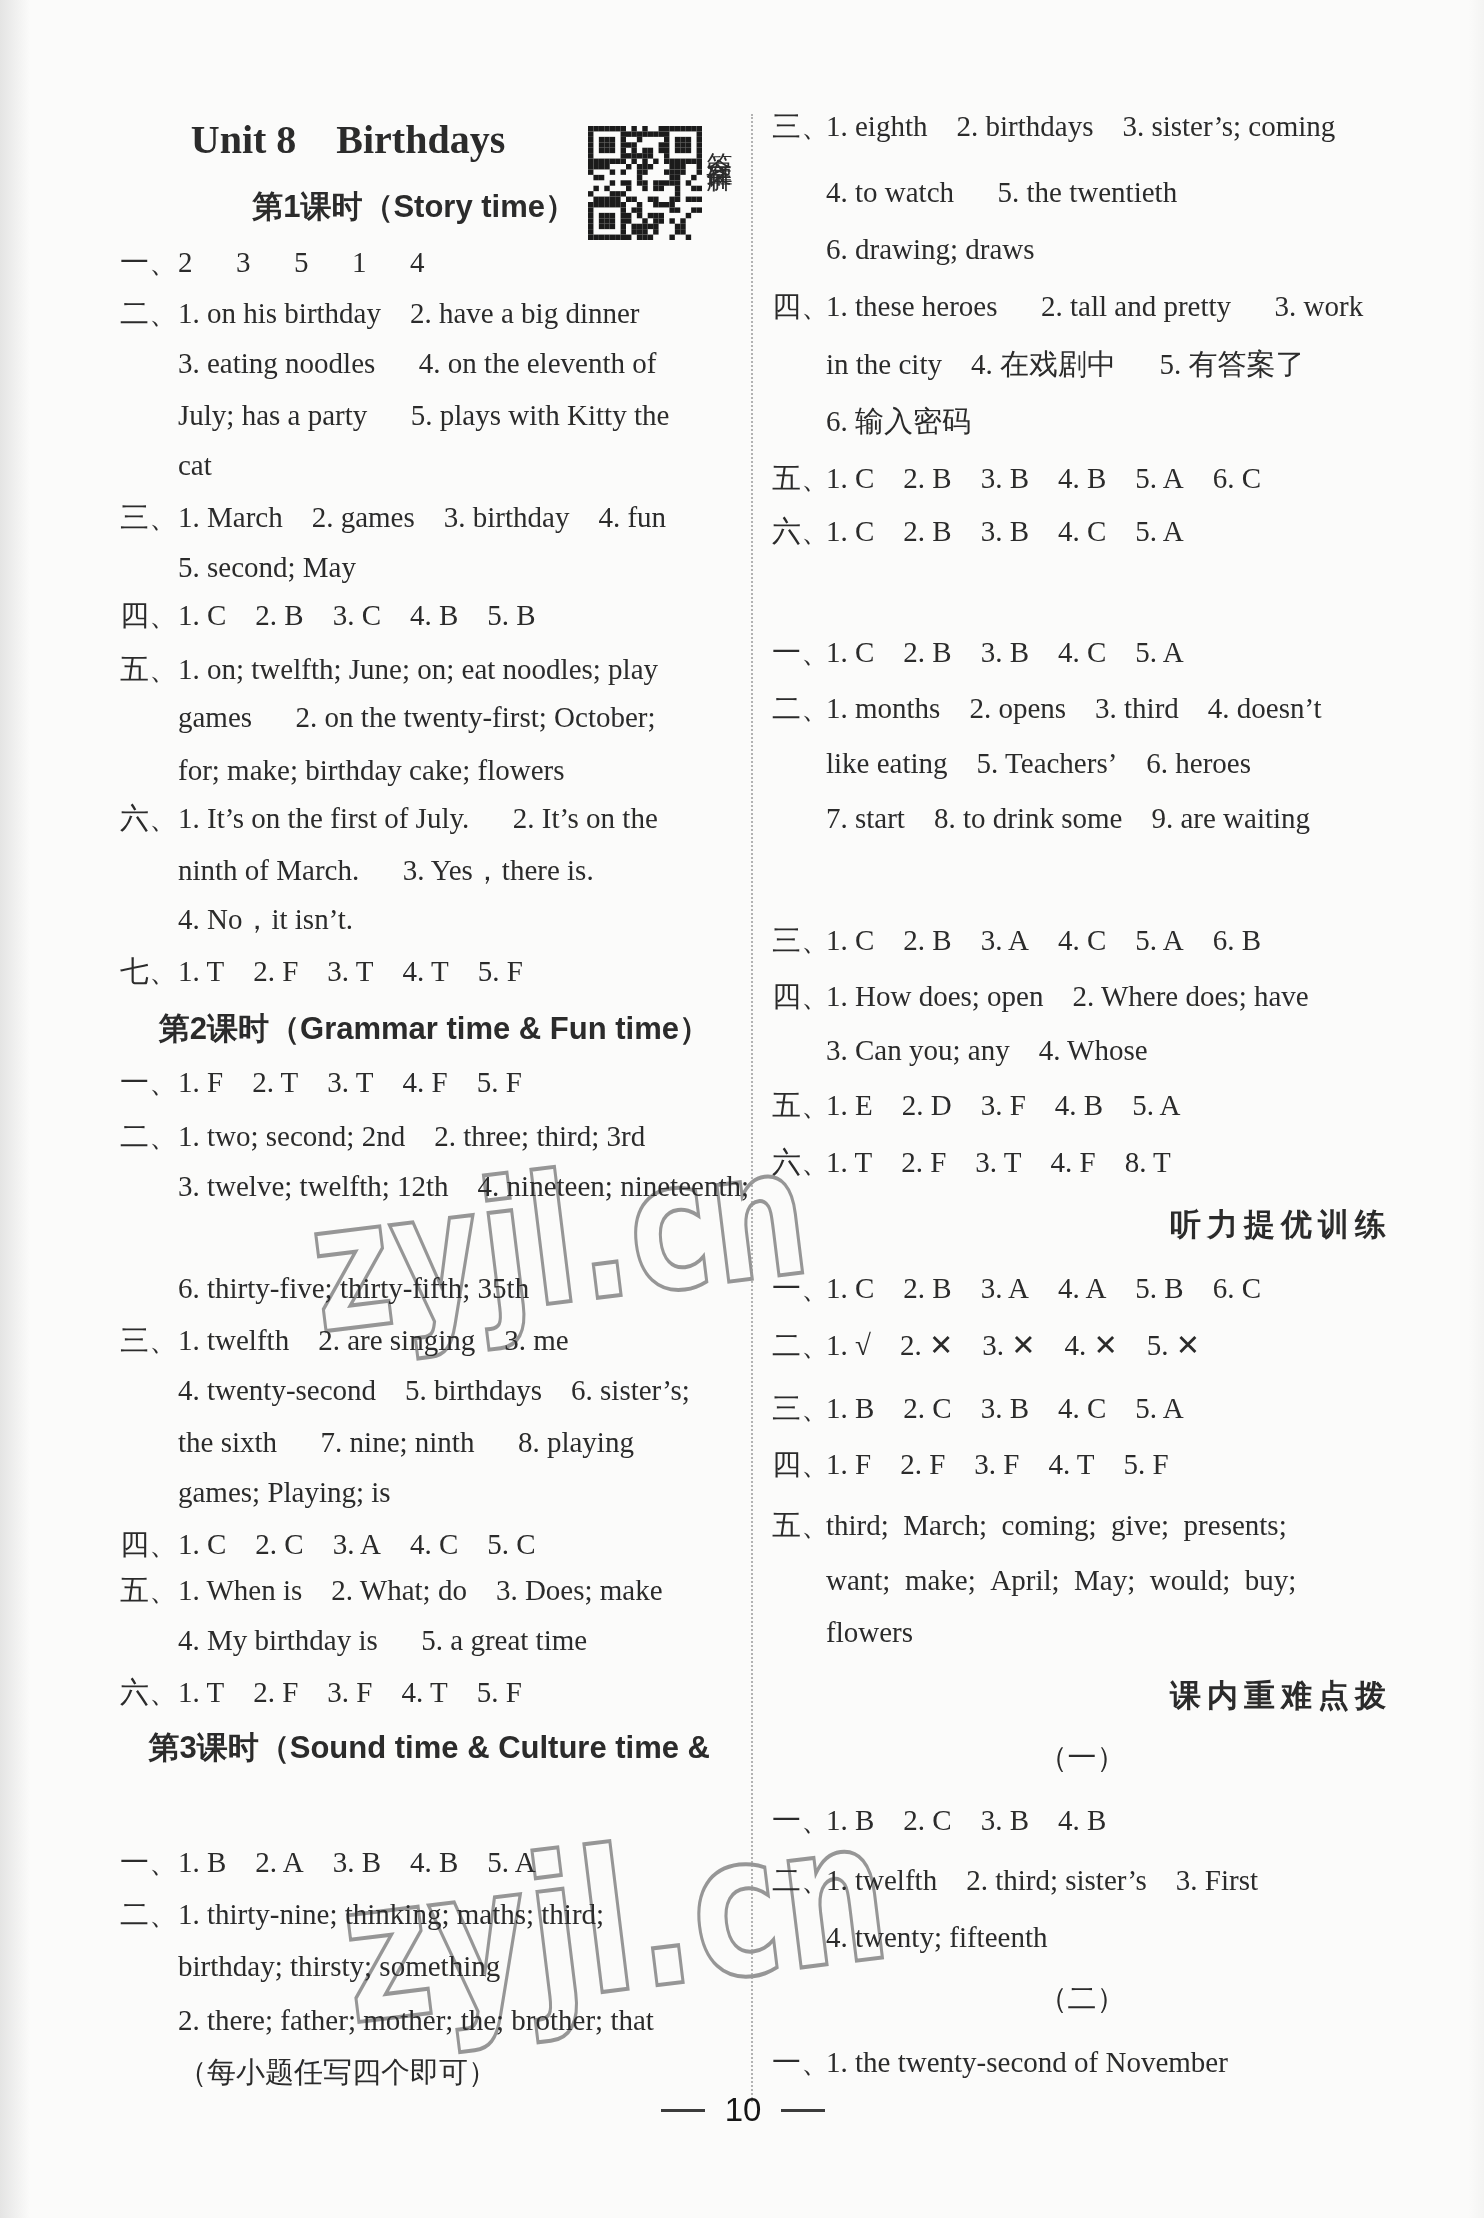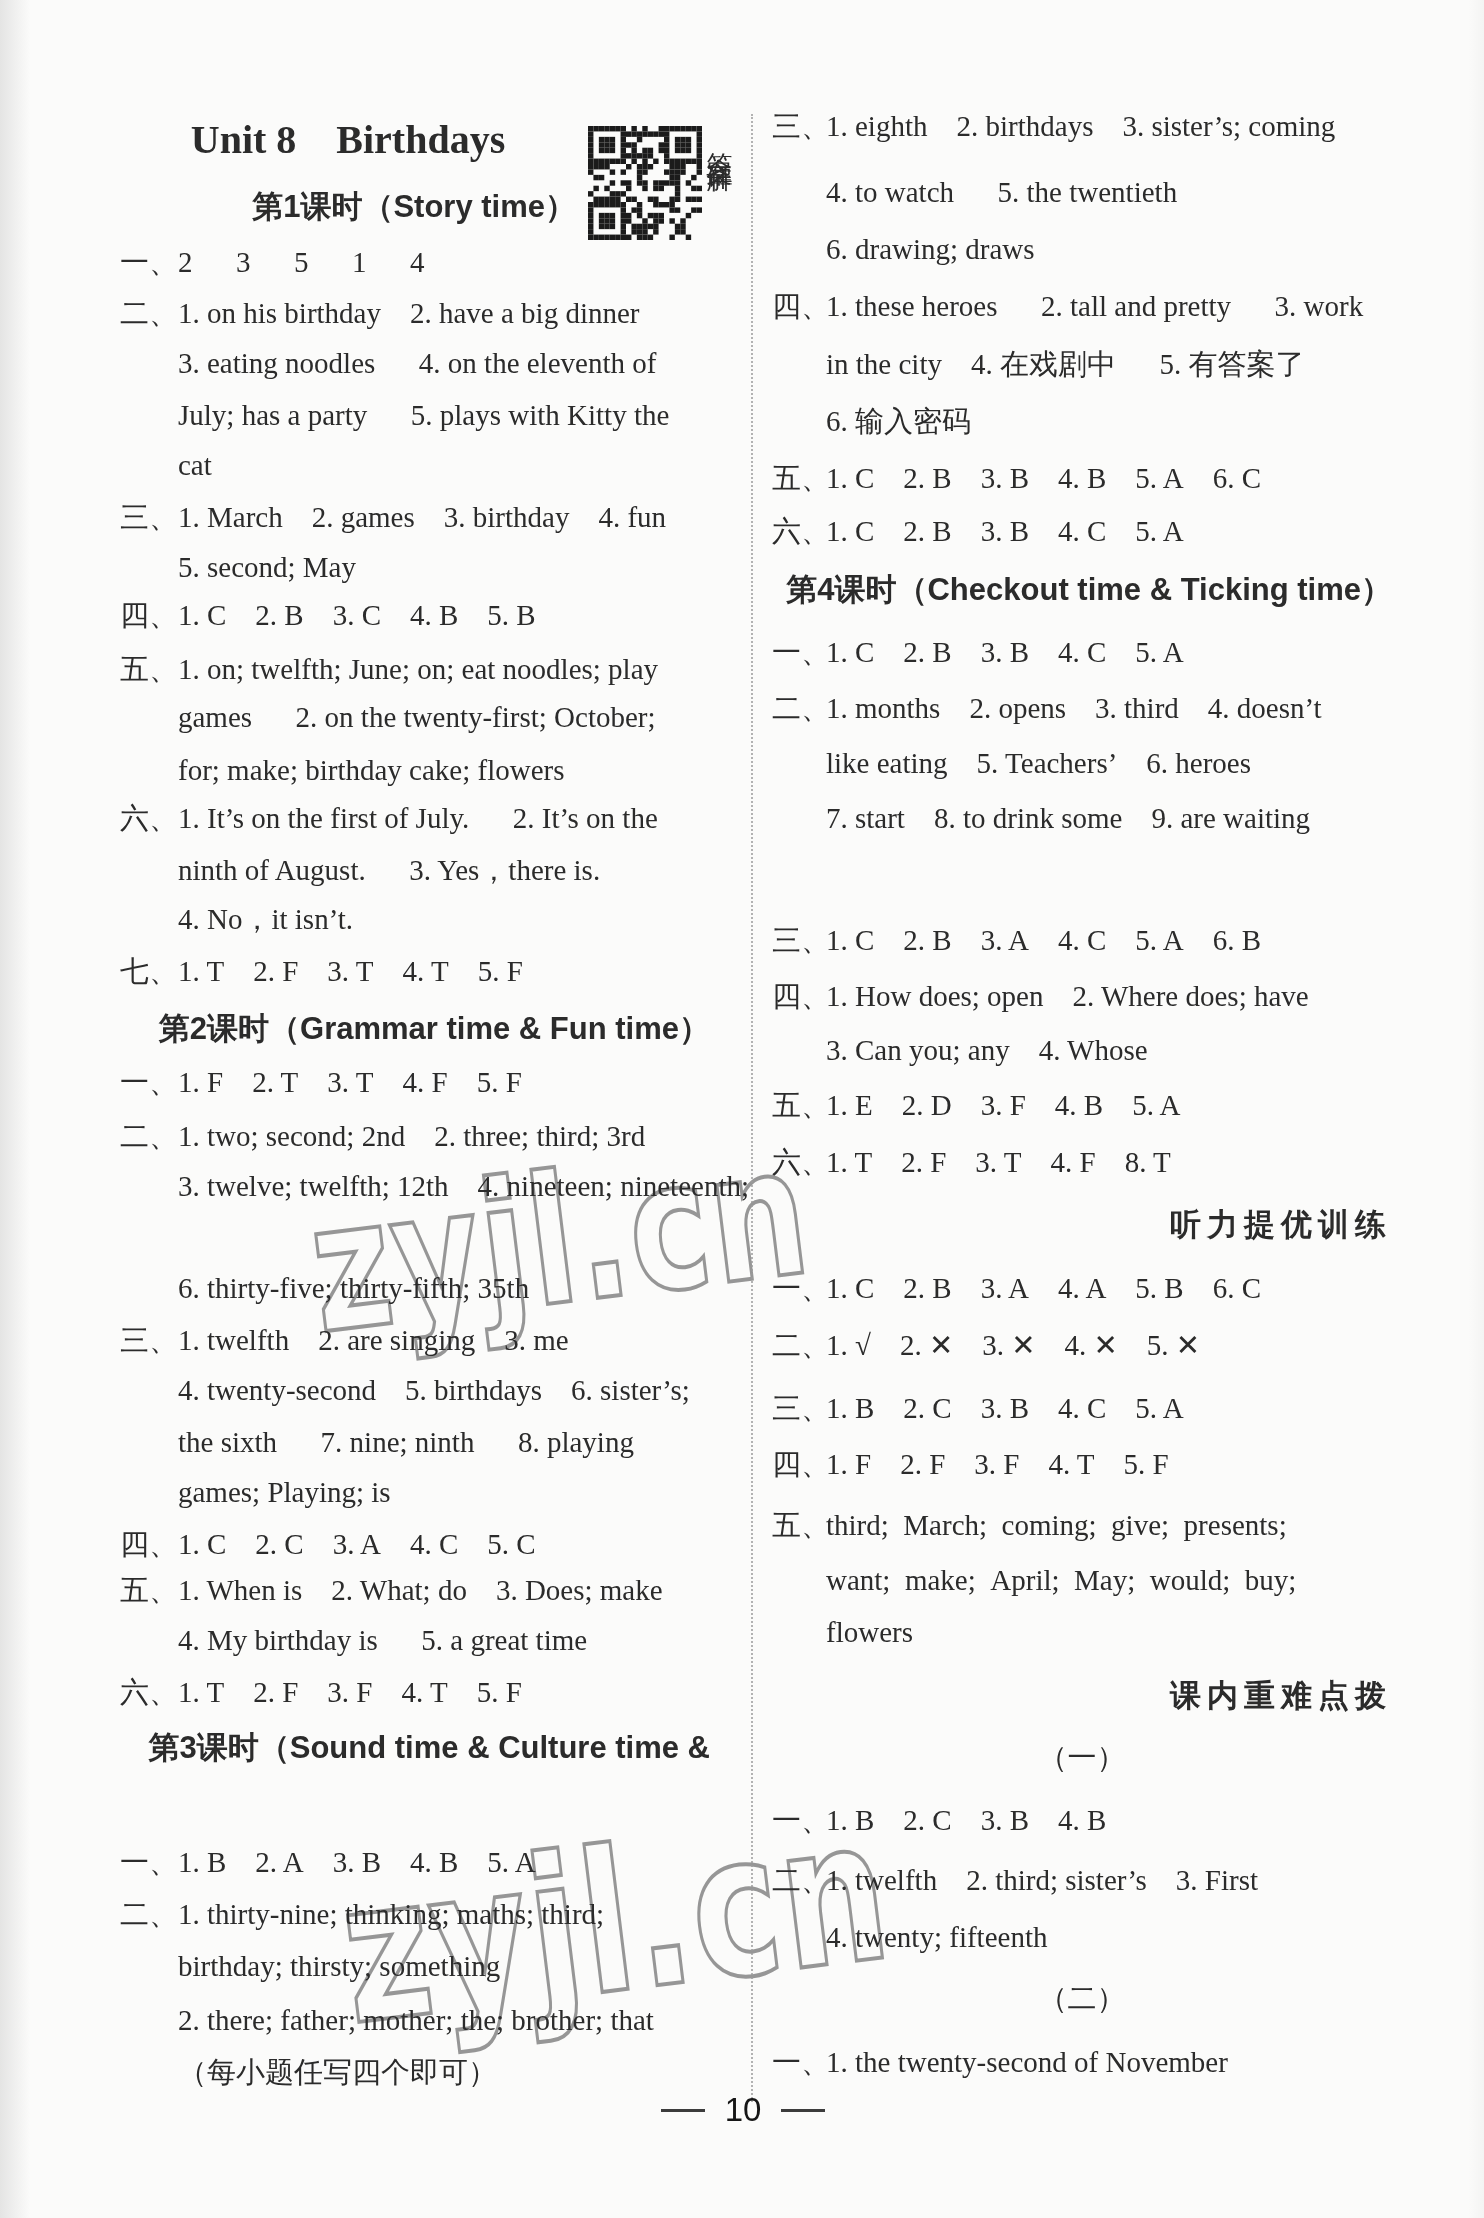--- a/index.html
+++ b/index.html
@@ -299,21 +299,21 @@
       <div class="line k-t" style="top: 363px;"><span>3. eating noodles  4. on the eleventh of</span></div>
       <div class="line k-t" style="top: 415px;"><span>July; has a party  5. plays with Kitty the</span></div>
       <div class="line k-t" style="top: 465px;"><span>cat</span></div>
       <div class="line k-i" style="top: 517px;"><span class="marker">三、</span><span>1. March 2. games 3. birthday 4. fun</span></div>
       <div class="line k-t" style="top: 567px;"><span>5. second; May</span></div>
       <div class="line k-i" style="top: 615px;"><span class="marker">四、</span><span>1. C 2. B 3. C 4. B 5. B</span></div>
       <div class="line k-i" style="top: 669px;"><span class="marker">五、</span><span>1. on; twelfth; June; on; eat noodles; play</span></div>
       <div class="line k-t" style="top: 717px;"><span>games  2. on the twenty-first; October;</span></div>
       <div class="line k-t" style="top: 770px;"><span>for; make; birthday cake; flowers</span></div>
       <div class="line k-i" style="top: 818px;"><span class="marker">六、</span><span>1. It’s on the first of July.  2. It’s on the</span></div>
-      <div class="line k-t" style="top: 870px;"><span>ninth of August.  3. Yes，there is.</span></div>
+      <div class="line k-t" style="top: 870px;"><span>ninth of March.  3. Yes，there is.</span></div>
       <div class="line k-t" style="top: 919px;"><span>4. No，it isn’t.</span></div>
       <div class="line k-i" style="top: 971px;"><span class="marker">七、</span><span>1. T 2. F 3. T 4. T 5. F</span></div>
       <div class="line k-h" style="top: 1029px;"><span>第2课时（Grammar time &amp; Fun time）</span></div>
       <div class="line k-i" style="top: 1082px;"><span class="marker">一、</span><span>1. F 2. T 3. T 4. F 5. F</span></div>
       <div class="line k-i" style="top: 1136px;"><span class="marker">二、</span><span>1. two; second; 2nd 2. three; third; 3rd</span></div>
       <div class="line k-t" style="top: 1186px;"><span>3. twelve; twelfth; 12th 4. nineteen; nineteenth;</span></div>
       <div class="line k-t" style="top: 1288px;"><span>6. thirty-five; thirty-fifth; 35th</span></div>
       <div class="line k-i" style="top: 1340px;"><span class="marker">三、</span><span>1. twelfth 2. are singing 3. me</span></div>
       <div class="line k-t" style="top: 1390px;"><span>4. twenty-second 5. birthdays 6. sister’s;</span></div>
       <div class="line k-t" style="top: 1442px;"><span>the sixth  7. nine; ninth  8. playing</span></div>
@@ -331,21 +331,20 @@
     </div>
   <div id="right-col" class="col">
       <div class="line k-i" style="top: 126px;"><span class="marker">三、</span><span>1. eighth 2. birthdays 3. sister’s; coming</span></div>
       <div class="line k-t" style="top: 192px;"><span>4. to watch  5. the twentieth</span></div>
       <div class="line k-t" style="top: 249px;"><span>6. drawing; draws</span></div>
       <div class="line k-i" style="top: 306px;"><span class="marker">四、</span><span>1. these heroes  2. tall and pretty  3. work</span></div>
       <div class="line k-t" style="top: 364px;"><span>in the city 4. 在戏剧中  5. 有答案了</span></div>
       <div class="line k-t" style="top: 421px;"><span>6. 输入密码</span></div>
       <div class="line k-i" style="top: 478px;"><span class="marker">五、</span><span>1. C 2. B 3. B 4. B 5. A 6. C</span></div>
       <div class="line k-i" style="top: 531px;"><span class="marker">六、</span><span>1. C 2. B 3. B 4. C 5. A</span></div>
-      <div class="line k-h" style="top: 590px;"><span>第4课时（Checkout time &amp; Ticking time）</span></div>
       <div class="line k-i" style="top: 652px;"><span class="marker">一、</span><span>1. C 2. B 3. B 4. C 5. A</span></div>
       <div class="line k-i" style="top: 708px;"><span class="marker">二、</span><span>1. months 2. opens 3. third 4. doesn’t</span></div>
       <div class="line k-t" style="top: 763px;"><span>like eating 5. Teachers’ 6. heroes</span></div>
       <div class="line k-t" style="top: 818px;"><span>7. start 8. to drink some 9. are waiting</span></div>
       <div class="line k-i" style="top: 940px;"><span class="marker">三、</span><span>1. C 2. B 3. A 4. C 5. A 6. B</span></div>
       <div class="line k-i" style="top: 996px;"><span class="marker">四、</span><span>1. How does; open 2. Where does; have</span></div>
       <div class="line k-t" style="top: 1050px;"><span>3. Can you; any 4. Whose</span></div>
       <div class="line k-i" style="top: 1105px;"><span class="marker">五、</span><span>1. E 2. D 3. F 4. B 5. A</span></div>
       <div class="line k-i" style="top: 1162px;"><span class="marker">六、</span><span>1. T 2. F 3. T 4. F 8. T</span></div>
       <div class="line k-hc" style="top: 1225px;"><span>听力提优训练</span></div>

